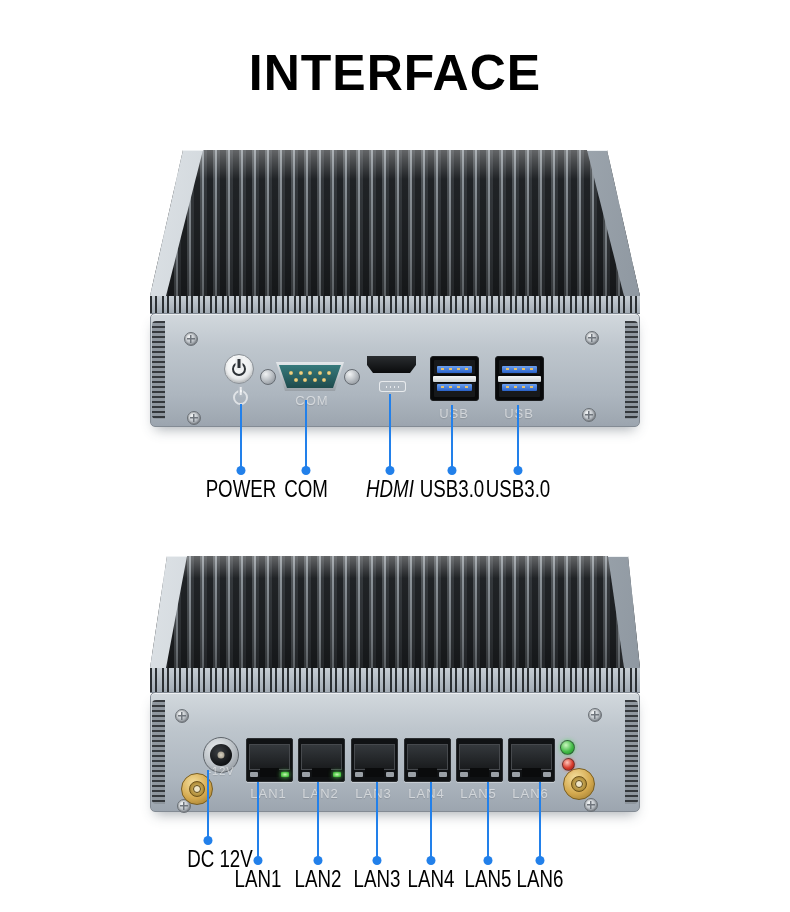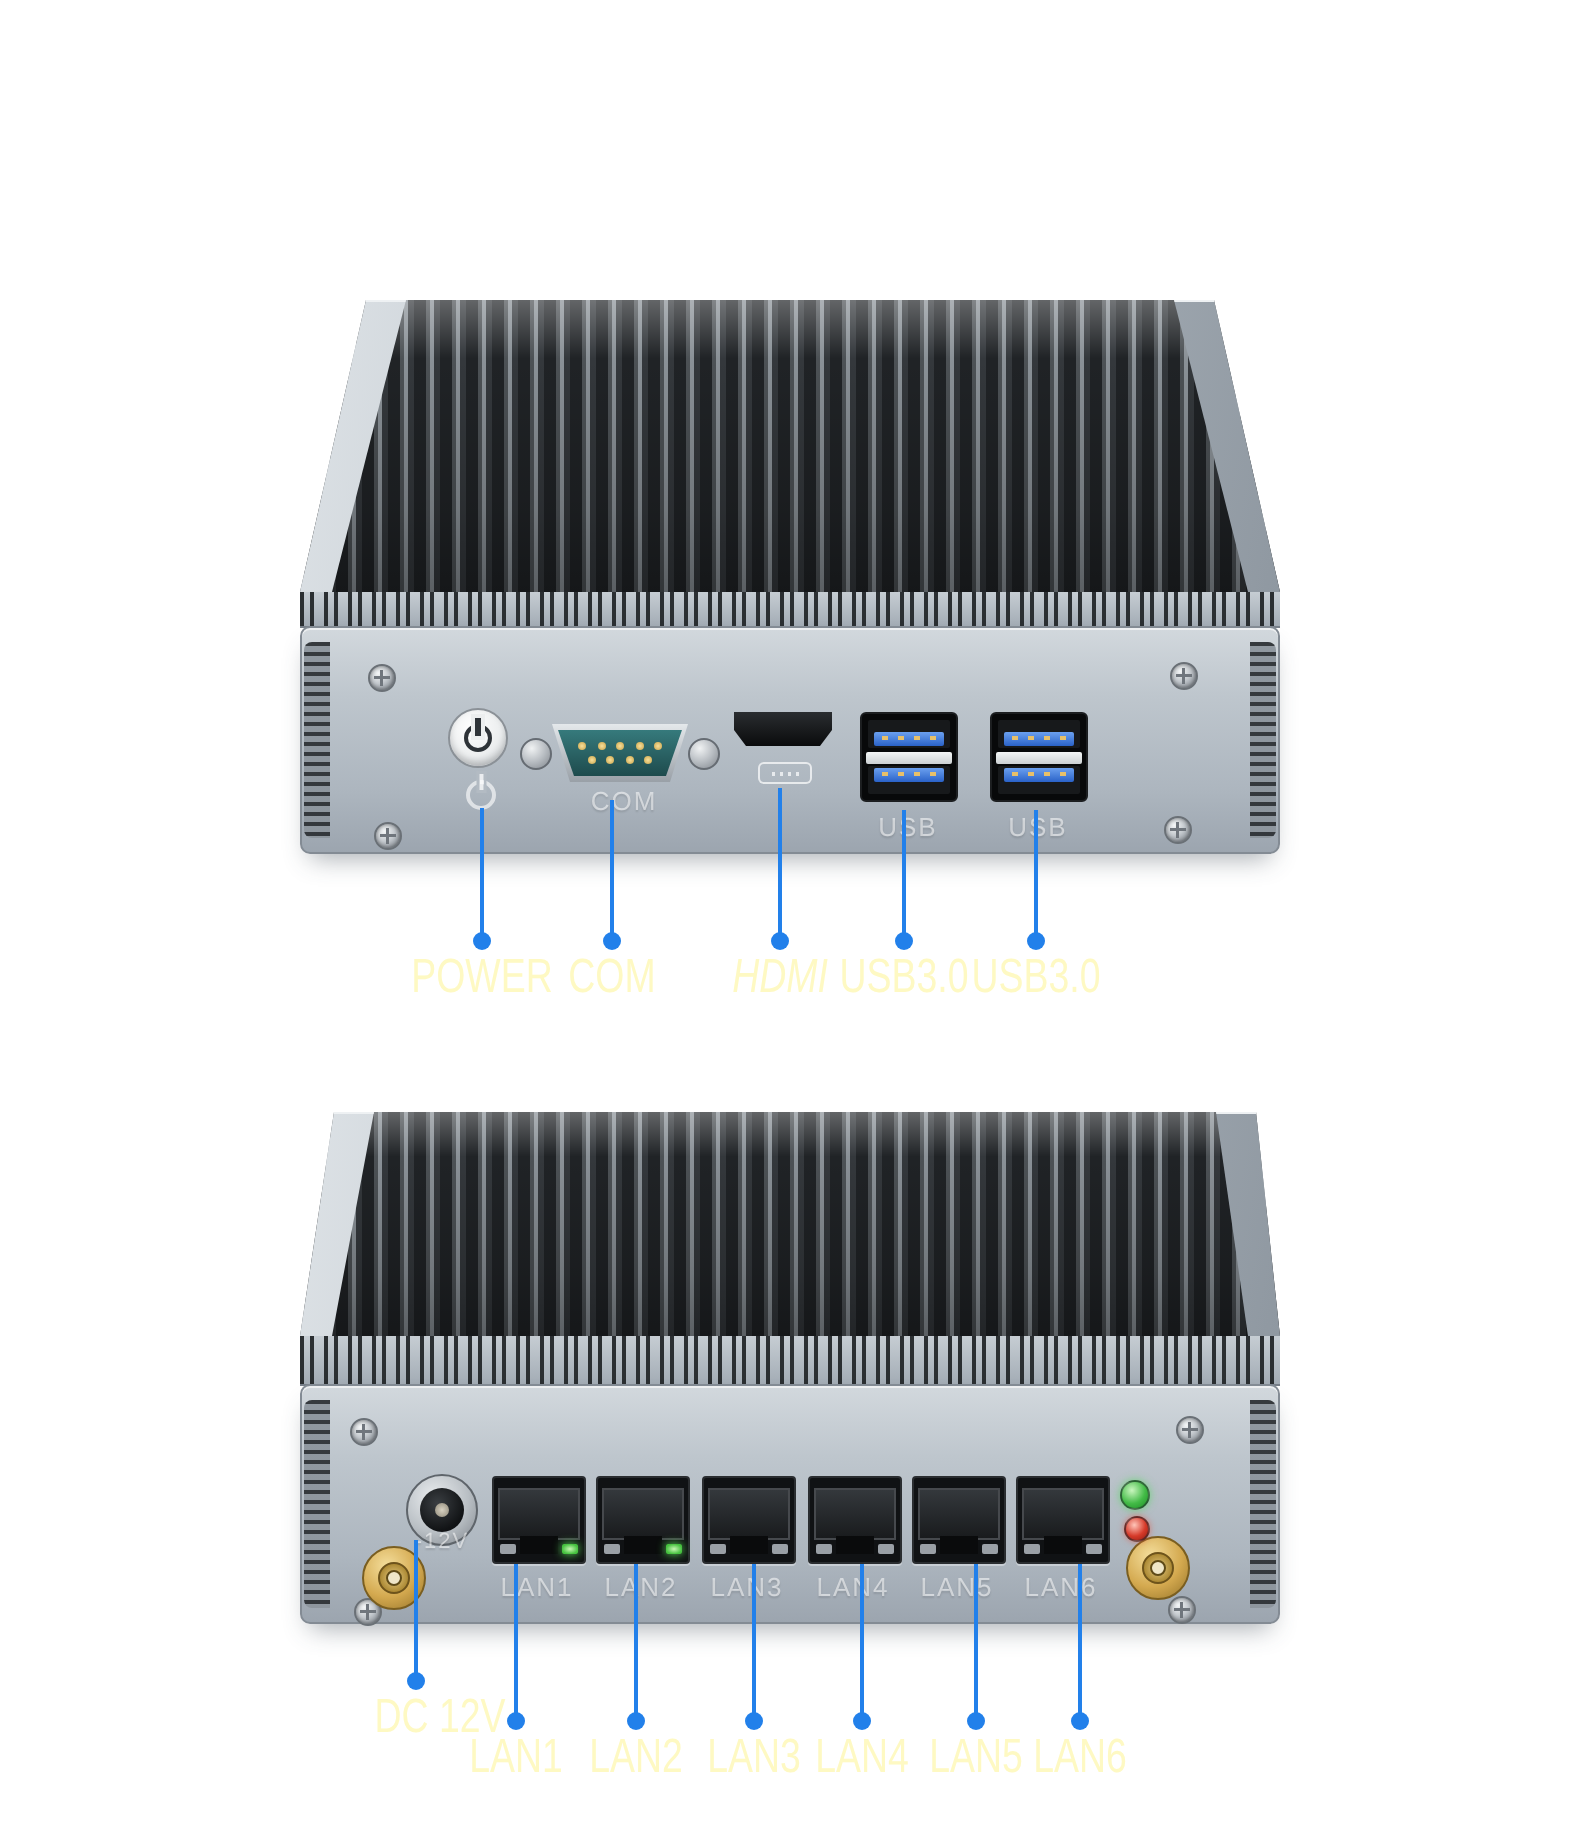--- a/index.html
+++ b/index.html
@@ -114,28 +114,29 @@
   .sma::before{content:"";position:absolute;inset:7px;border-radius:50%;
     background:radial-gradient(#e8cc82,#a8852f 75%);border:1px solid #6d531b;}
   .sma::after{content:"";position:absolute;left:50%;top:50%;width:6px;height:6px;transform:translate(-50%,-50%);
     border-radius:50%;background:#efe6c8;border:1px solid #5e4a18;}
 
   
   .callout{position:absolute;width:2px;background:#2280ea;}
   .callout::after{content:"";position:absolute;left:50%;bottom:-4px;transform:translateX(-50%);
     width:9px;height:9px;border-radius:50%;background:#2280ea;}
   .cl-label{position:absolute;top:calc(100% + 6px);left:1px;transform:translateX(-50%);
-    white-space:nowrap;font-size:24px;color:#fef9c3;line-height:1;}
+    white-space:nowrap;font-size:24px;color:#000000;line-height:1;}
   .cl-label > span{display:inline-block;transform:scaleX(.78);transform-origin:center;}
 </style>
 </head>
 <body>
 
 <div class="canvas">
 
+  <div class="title">INTERFACE</div>
 
   <section class="device" style="left:150px;top:150px;height:282px;">
     <div class="heatsink" style="height:146px;">
       <div class="fins" style="clip-path:polygon(33px 0,457px 0,100% 100%,0 100%);"></div>
       <div class="ear" style="clip-path:polygon(33px 0,53px 0,16px 100%,0 100%);"></div>
       <div class="ear" style="clip-path:polygon(437px 0,457px 0,100% 100%,474px 100%);"></div>
     </div>
     <div class="finstrip" style="top:146px;height:17px;"></div>
 
     <div class="face" style="top:163px;height:114px;">

